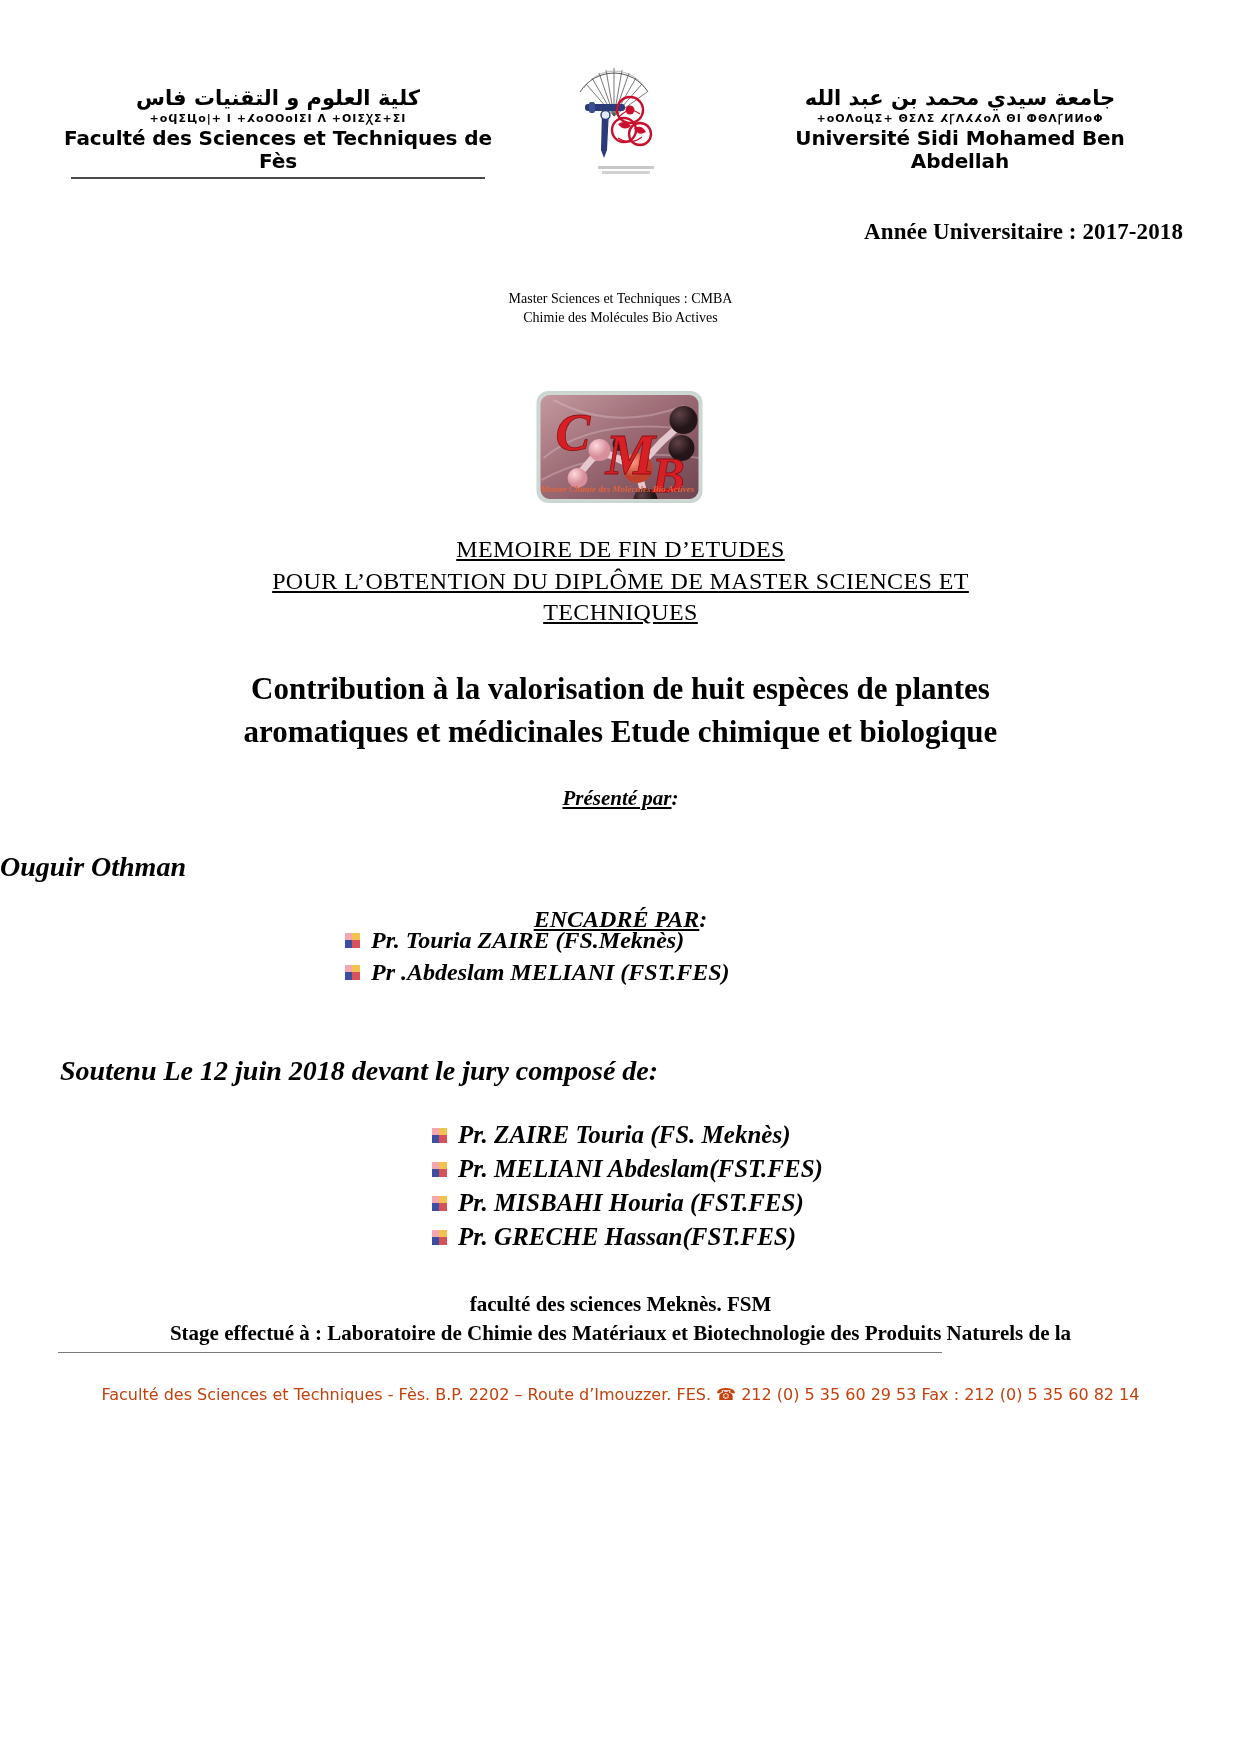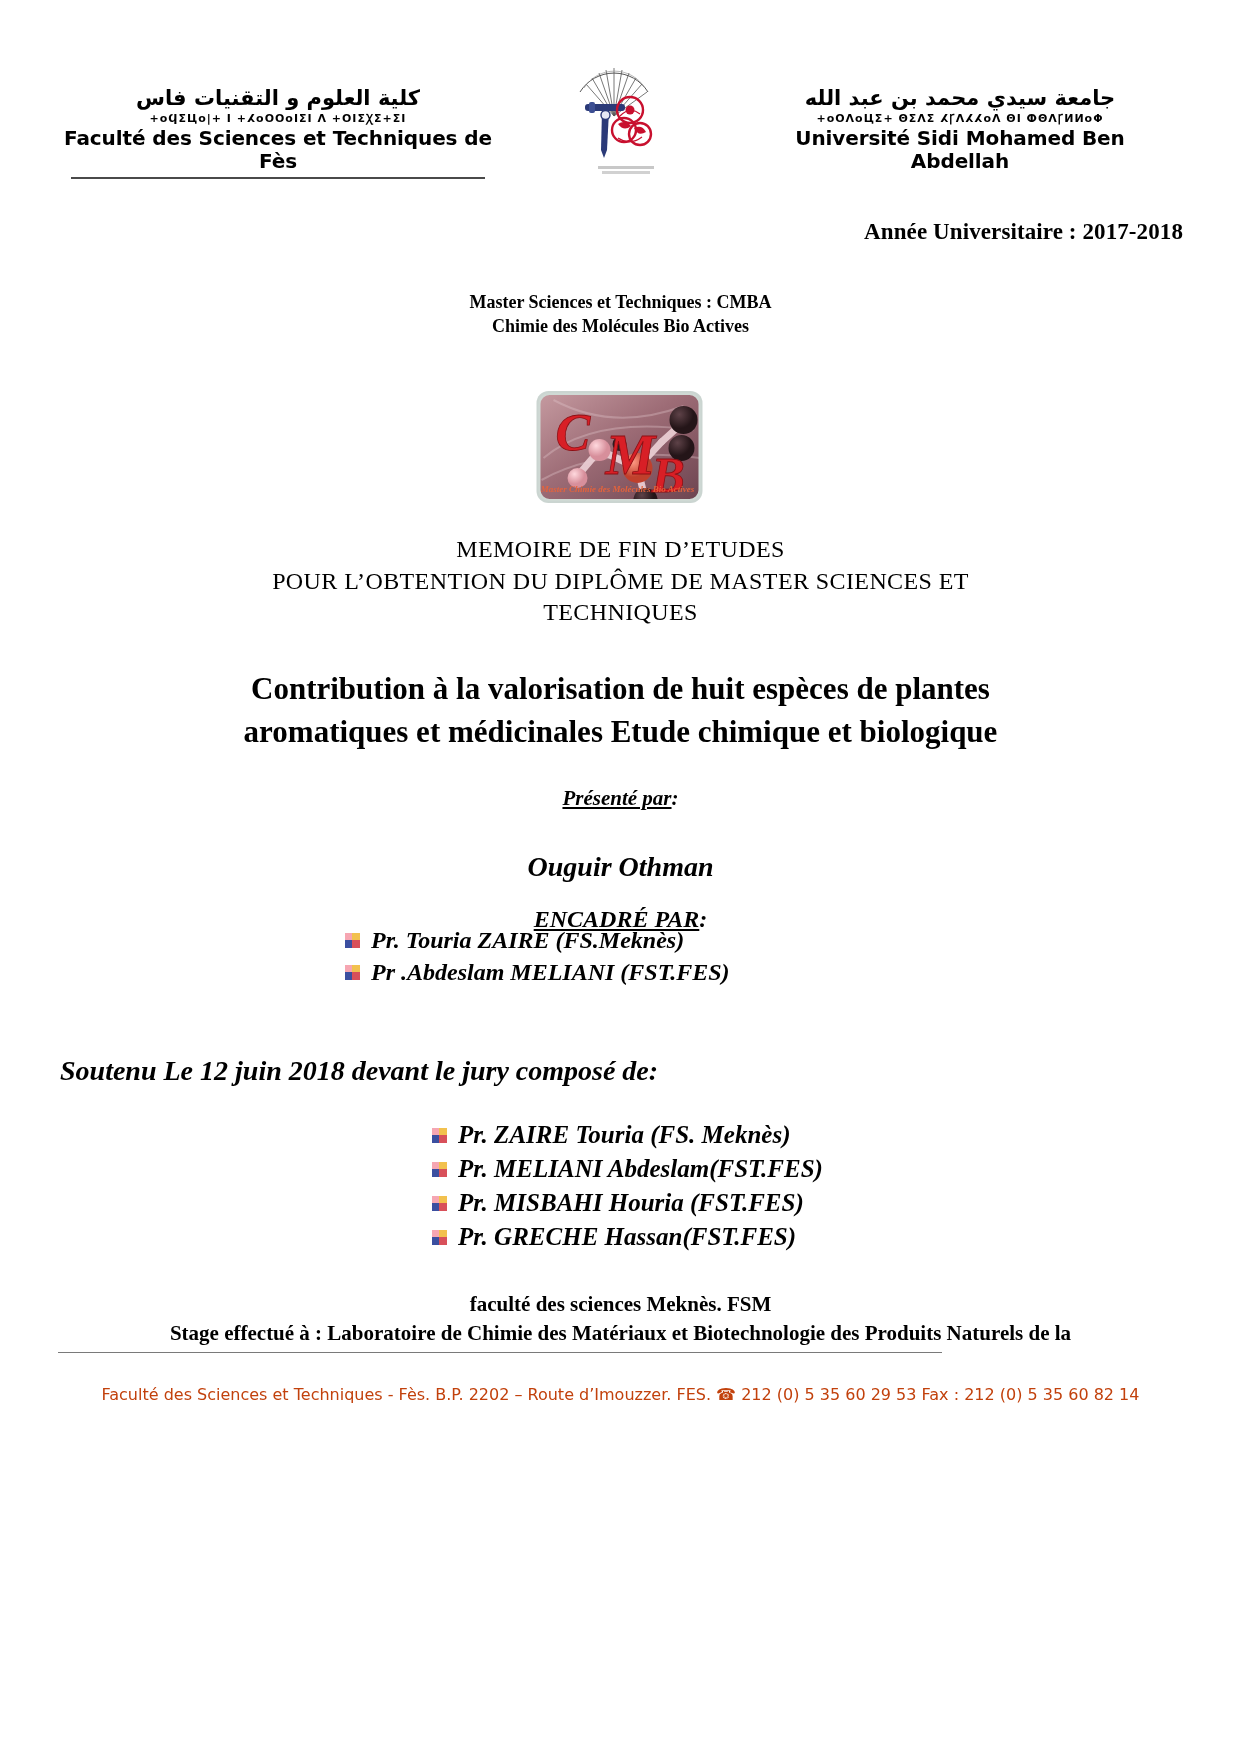--- a/index.html
+++ b/index.html
@@ -87,22 +87,22 @@
     letter-spacing: 0.1px;
   }
 
   
   .program {
     position: absolute;
     top: 290px;
     left: 0;
     right: 0;
     text-align: center;
-    font-size: 18px;
-    font-weight: bold;
+    font-size: 14px;
+    font-weight: normal;
     line-height: 1.35;
   }
 
   
   .cmba-logo {
     position: absolute;
     top: 388px;
     left: 50%;
     transform: translateX(-50%);
     width: 175px;
@@ -115,20 +115,21 @@
     position: absolute;
     top: 534px;
     left: 90px;
     right: 90px;
     text-align: center;
     font-size: 24px;
     line-height: 1.32;
     letter-spacing: 0.4px;
     font-variant: small-caps;
     font-weight: normal;
+    text-decoration: underline;
   }
   .memoire div { white-space: nowrap; }
 
   
   .thesis-title {
     position: absolute;
     top: 668px;
     left: 110px;
     right: 110px;
     text-align: center;
@@ -151,21 +152,20 @@
   .presente-label span {
     text-decoration: underline;
   }
   .presente-label .nounder { text-decoration: none; }
 
   .author {
     position: absolute;
     top: 851px;
     left: 0;
     right: 0;
-    text-align: center;
     font-size: 28px;
     font-style: italic;
     font-weight: bold;
   }
 
   
   .encadre-label {
     position: absolute;
     top: 906px;
     left: 0;

